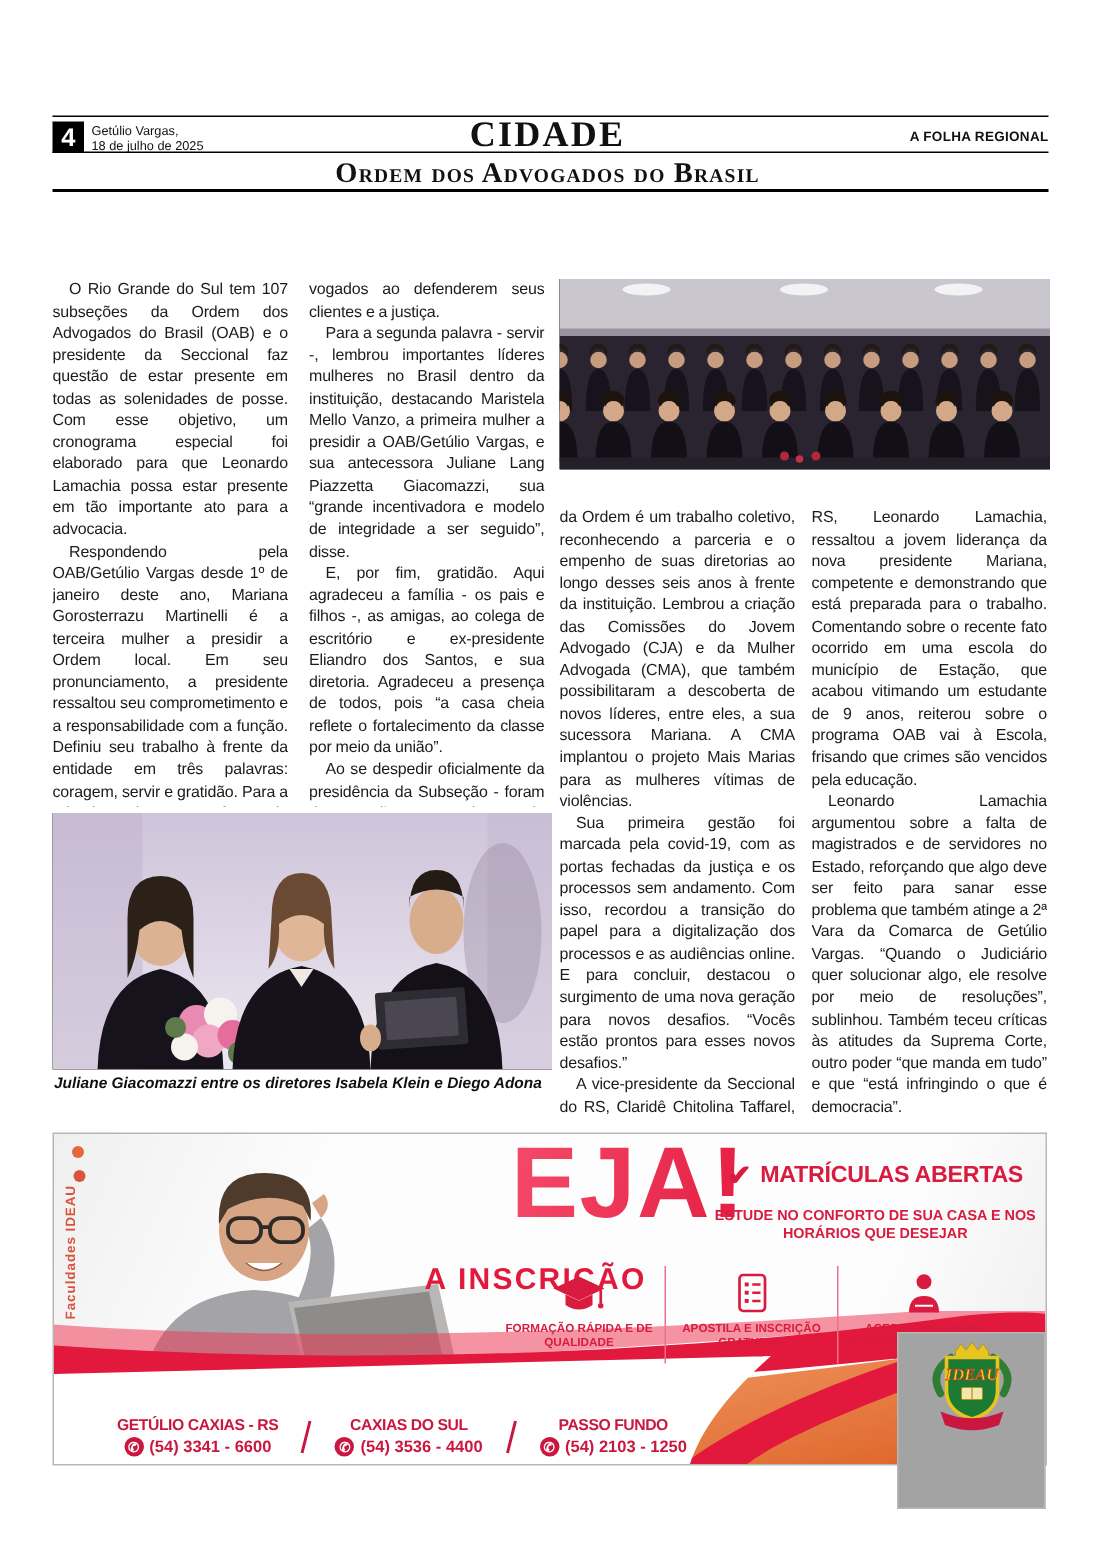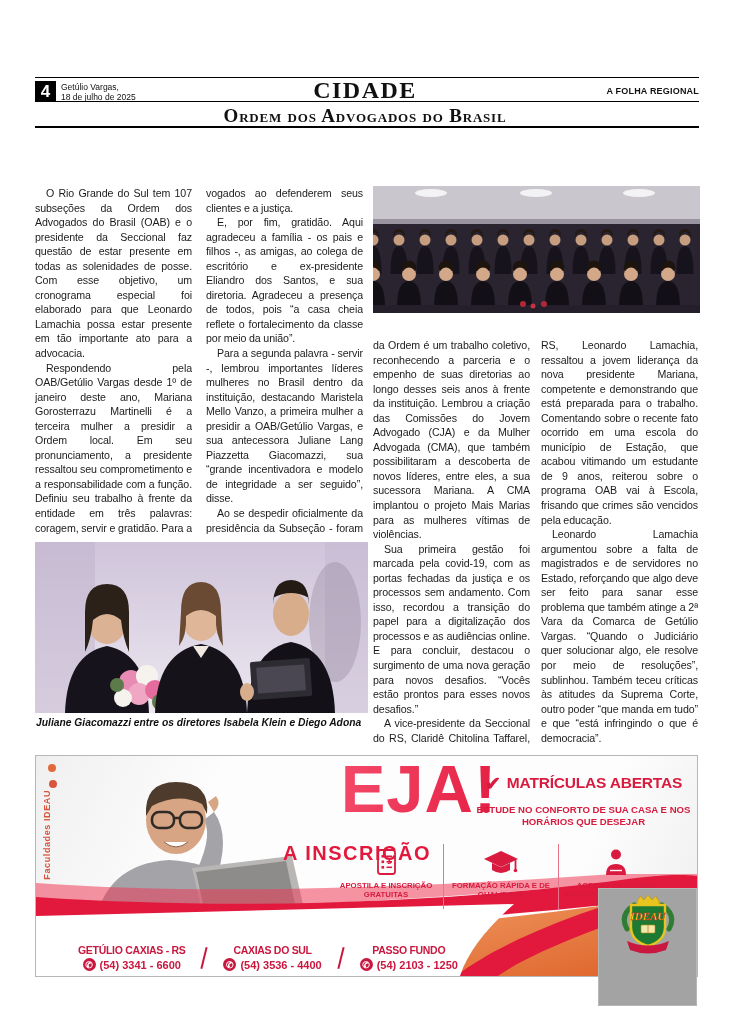--- a/index.html
+++ b/index.html
@@ -85,22 +85,22 @@
   <div class="abs kicker">Ordem dos Advogados do Brasil</div>
   <div class="rule" style="top:126px;height:2px"></div>
 
 
   <div class="col" style="left:35px;top:186px;height:352px">
     <p class="ind">O Rio Grande do Sul tem 107 subseções da Ordem dos Advogados do Brasil (OAB) e o presidente da Seccional faz questão de estar presente em todas as solenidades de posse. Com esse objetivo, um cronograma especial foi elaborado para que Leonardo Lamachia possa estar presente em tão importante ato para a advocacia.</p>
     <p class="ind">Respondendo pela OAB/Getúlio Vargas desde 1º de janeiro deste ano, Mariana Gorosterrazu Martinelli é a terceira mulher a presidir a Ordem local. Em seu pronunciamento, a presidente ressaltou seu comprometimento e a responsabilidade com a função. Definiu seu trabalho à frente da entidade em três palavras: coragem, servir e gratidão. Para a primeira, citou uma frase de Sobral Pinto: “A advocacia não é profissão de covardes.” Segundo ela, essa frase enfatiza a necessidade de coragem e determinação por parte dos ad-</p>
   </div>
   <div class="col" style="left:206px;top:186px;height:352px">
     <p>vogados ao defenderem seus clientes e a justiça.</p>
+    <p class="ind">Para a segunda palavra - servir -, lembrou importantes líderes mulheres no Brasil dentro da instituição, destacando Maristela Mello Vanzo, a primeira mulher a presidir a OAB/Getúlio Vargas, e sua antecessora Juliane Lang Piazzetta Giacomazzi, sua “grande incentivadora e modelo de integridade a ser seguido”, disse.</p>
     <p class="ind">E, por fim, gratidão. Aqui agradeceu a família - os pais e filhos -, as amigas, ao colega de escritório e ex-presidente Eliandro dos Santos, e sua diretoria. Agradeceu a presença de todos, pois “a casa cheia reflete o fortalecimento da classe por meio da união”.</p>
-    <p class="ind">Para a segunda palavra - servir -, lembrou importantes líderes mulheres no Brasil dentro da instituição, destacando Maristela Mello Vanzo, a primeira mulher a presidir a OAB/Getúlio Vargas, e sua antecessora Juliane Lang Piazzetta Giacomazzi, sua “grande incentivadora e modelo de integridade a ser seguido”, disse.</p>
     <p class="ind">Ao se despedir oficialmente da presidência da Subseção - foram duas gestões consecutivas tendo encerrado no dia 31 de dezembro passado -, Juliane Lang Piazzetta Giacomazzi frisou que o trabalho</p>
   </div>
   <div class="col" style="left:373px;top:338px;height:409px">
     <p>da Ordem é um trabalho coletivo, reconhecendo a parceria e o empenho de suas diretorias ao longo desses seis anos à frente da instituição. Lembrou a criação das Comissões do Jovem Advogado (CJA) e da Mulher Advogada (CMA), que também possibilitaram a descoberta de novos líderes, entre eles, a sua sucessora Mariana. A CMA implantou o projeto Mais Marias para as mulheres vítimas de violências.</p>
     <p class="ind">Sua primeira gestão foi marcada pela covid-19, com as portas fechadas da justiça e os processos sem andamento. Com isso, recordou a transição do papel para a digitalização dos processos e as audiências online. E para concluir, destacou o surgimento de uma nova geração para novos desafios. “Vocês estão prontos para esses novos desafios.”</p>
     <p class="ind">A vice-presidente da Seccional do RS, Claridê Chitolina Taffarel, também transmitiu a sua mensagem. Acreditando que a advocacia pode e fará a diferença, comentou sobre o programa OAB vai à Escola.</p>
 
   </div>
   <div class="col" style="left:541px;top:338px;height:409px">
     <p>RS, Leonardo Lamachia, ressaltou a jovem liderança da nova presidente Mariana, competente e demonstrando que está preparada para o trabalho. Comentando sobre o recente fato ocorrido em uma escola do município de Estação, que acabou vitimando um estudante de 9 anos, reiterou sobre o programa OAB vai à Escola, frisando que crimes são vencidos pela educação.</p>
@@ -219,42 +219,42 @@
     <div class="ad-eja-note">A INSCRIÇÃO</div>
 
     <div class="ad-matriculas">
       <span class="ad-check">✔</span><span class="ad-matriculas-label">MATRÍCULAS ABERTAS</span>
       <div class="ad-matriculas-sub">ESTUDE NO CONFORTO DE SUA CASA E NOS HORÁRIOS QUE DESEJAR</div>
     </div>
 
     <div class="ad-features">
       <div class="feat">
         <div class="ficon">
+          <svg width="36" height="26" viewBox="0 0 36 26">
+            <polygon points="18,1 35,9 18,17 1,9" fill="#d81b3e"></polygon>
+            <path d="M9,13 v7 q9,6 18,0 v-7 l-9,4.2 z" fill="#d81b3e"></path>
+            <line x1="32.5" y1="10" x2="32.5" y2="19" stroke="#d81b3e" stroke-width="1.8"></line>
+            <circle cx="32.5" cy="20.5" r="1.8" fill="#d81b3e"></circle>
+          </svg>
+        </div>
+        <div class="flabel">FORMAÇÃO RÁPIDA E DE QUALIDADE</div>
+      </div>
+      <div class="feat">
+        <div class="ficon">
           <svg width="24" height="28" viewBox="0 0 24 28">
             <rect x="4" y="2" width="17" height="24" rx="2.5" fill="none" stroke="#d81b3e" stroke-width="1.8"></rect>
             <rect x="7.5" y="7" width="2.6" height="2.6" fill="#d81b3e"></rect>
             <rect x="7.5" y="12.5" width="2.6" height="2.6" fill="#d81b3e"></rect>
             <rect x="7.5" y="18" width="2.6" height="2.6" fill="#d81b3e"></rect>
             <line x1="12.5" y1="8.3" x2="18" y2="8.3" stroke="#d81b3e" stroke-width="1.6"></line>
             <line x1="12.5" y1="13.8" x2="18" y2="13.8" stroke="#d81b3e" stroke-width="1.6"></line>
             <line x1="12.5" y1="19.3" x2="18" y2="19.3" stroke="#d81b3e" stroke-width="1.6"></line>
           </svg>
         </div>
         <div class="flabel">APOSTILA E INSCRIÇÃO GRATUITAS</div>
-      </div>
-      <div class="feat">
-        <div class="ficon">
-          <svg width="36" height="26" viewBox="0 0 36 26">
-            <polygon points="18,1 35,9 18,17 1,9" fill="#d81b3e"></polygon>
-            <path d="M9,13 v7 q9,6 18,0 v-7 l-9,4.2 z" fill="#d81b3e"></path>
-            <line x1="32.5" y1="10" x2="32.5" y2="19" stroke="#d81b3e" stroke-width="1.8"></line>
-            <circle cx="32.5" cy="20.5" r="1.8" fill="#d81b3e"></circle>
-          </svg>
-        </div>
-        <div class="flabel">FORMAÇÃO RÁPIDA E DE QUALIDADE</div>
       </div>
       <div class="feat">
         <div class="ficon">
           <svg width="26" height="28" viewBox="0 0 26 28">
             <circle cx="13" cy="6.5" r="5" fill="#d81b3e"></circle>
             <path d="M3,27 q0,-11 10,-11 q10,0 10,11 z" fill="#d81b3e"></path>
             <line x1="7" y1="22.5" x2="19" y2="22.5" stroke="#fff" stroke-width="1.4"></line>
           </svg>
         </div>
         <div class="flabel">ACESSO AO ENSINO SUPERIOR E MERCADO DE TRABALHO</div>

